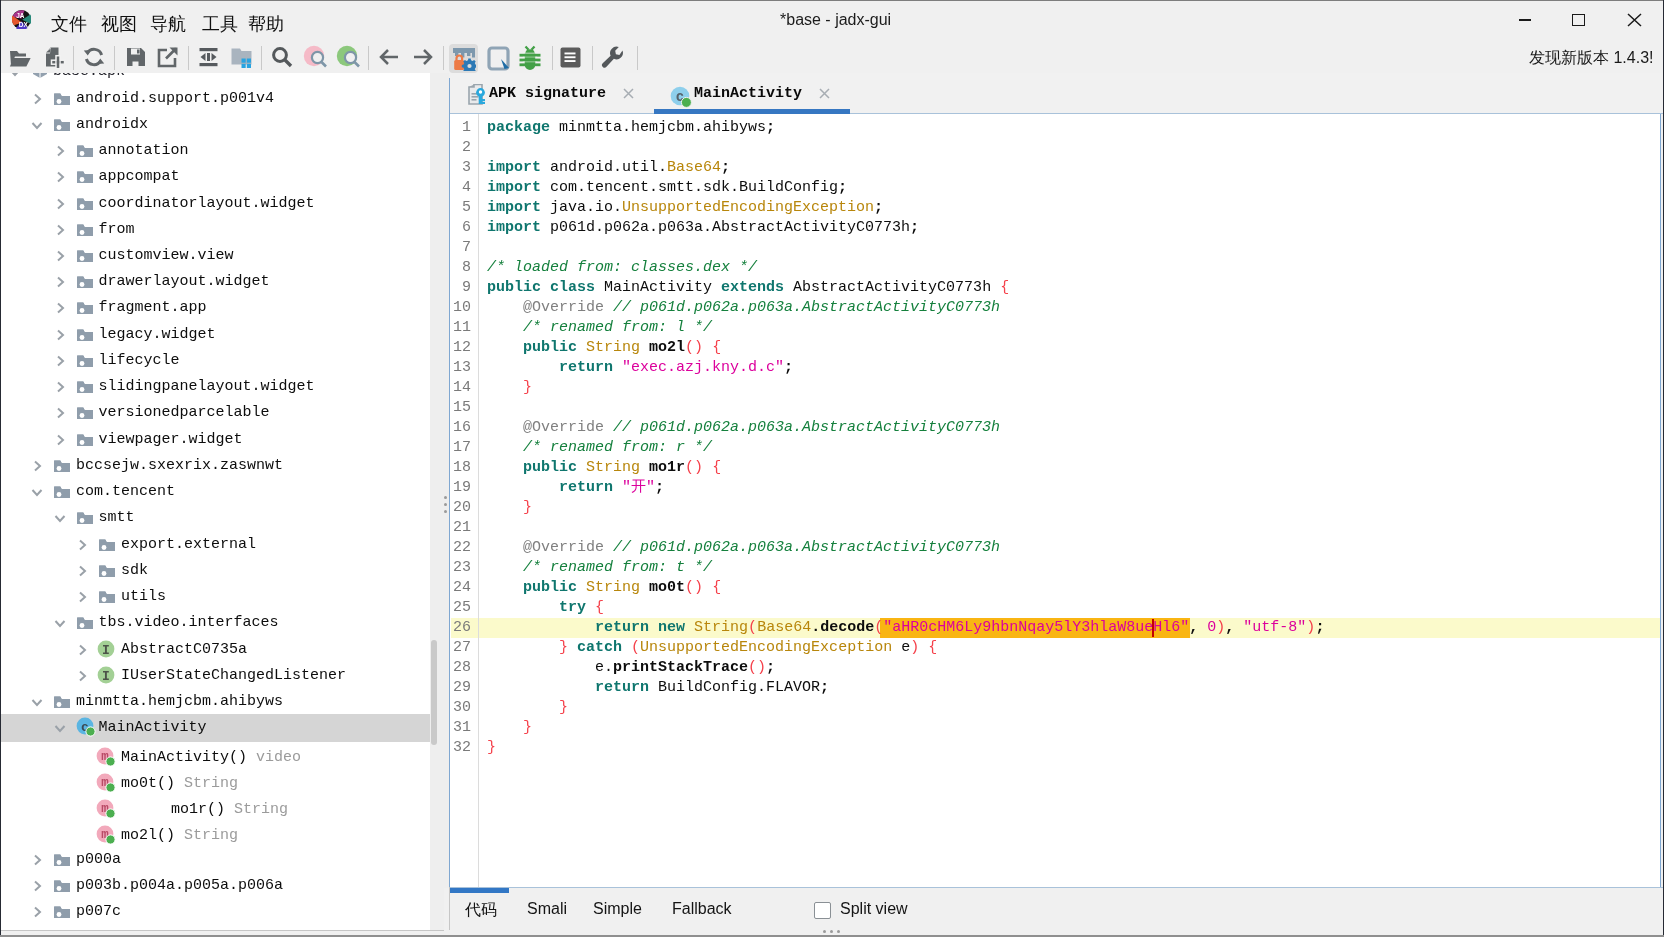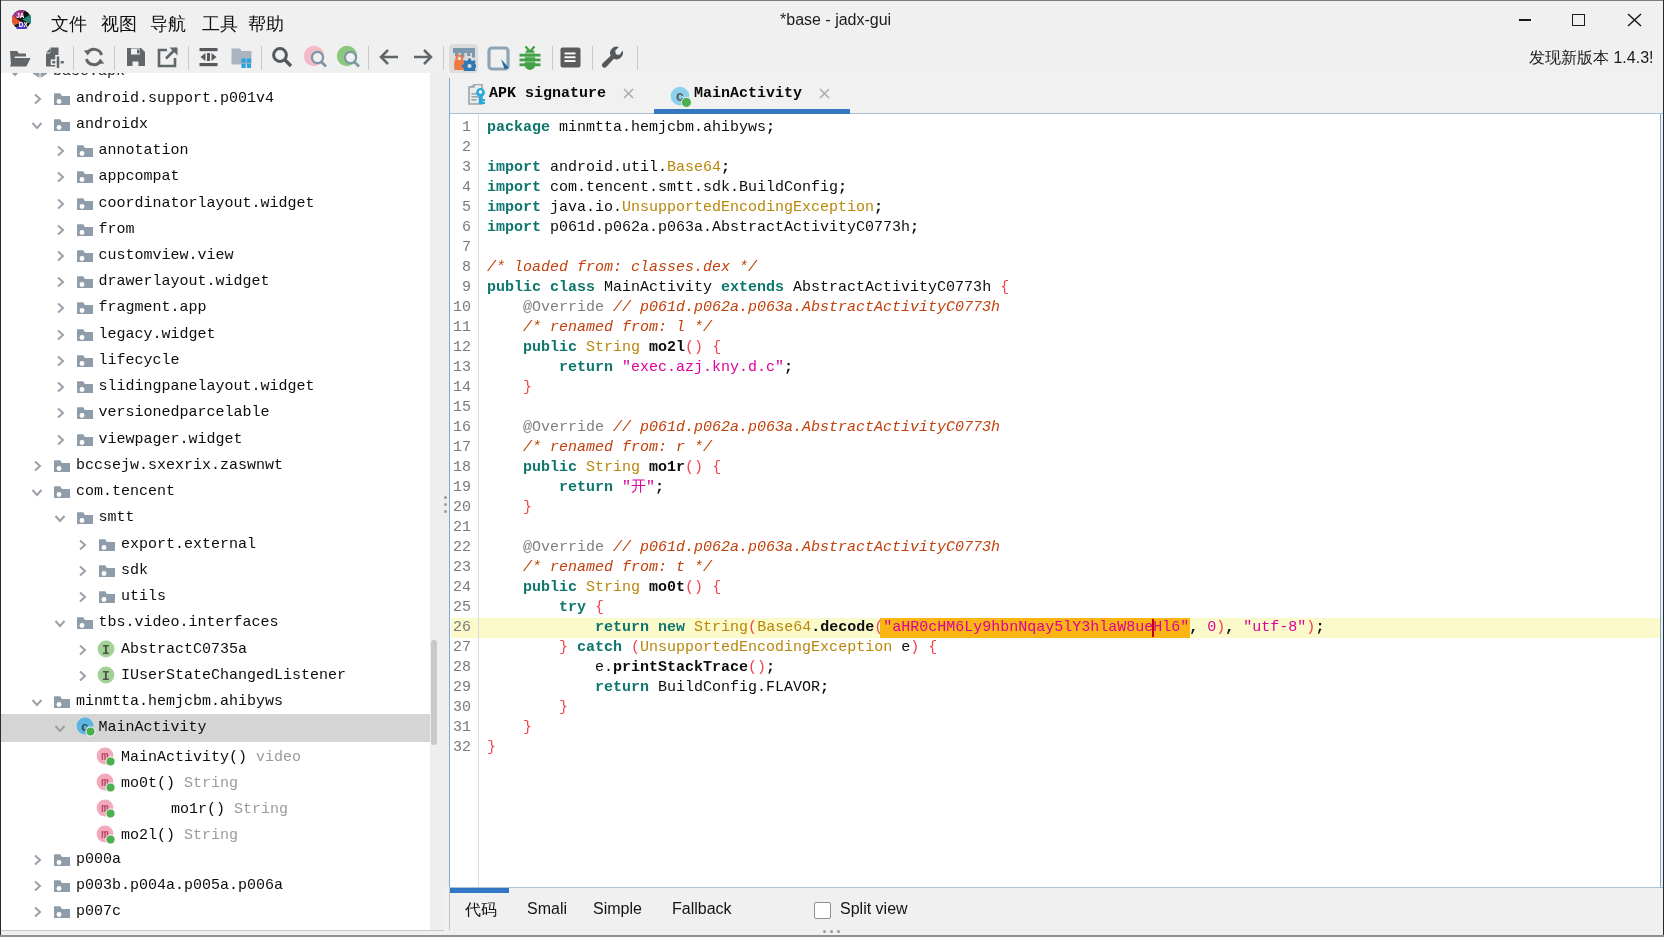--- a/index.html
+++ b/index.html
@@ -36,21 +36,21 @@
 
 #editor{left:450px;top:114px;width:1210px;height:773px;background:#ffffff;}
 #gutline{left:478px;top:114px;width:1px;height:773px;background:#dcdcdc;}
 #nums{left:443px;top:118px;width:28px;text-align:right;font-family:"Liberation Mono",monospace;font-size:15px;line-height:20px;color:#7a7a7a;}
 #curline{left:451px;top:618px;width:1209px;height:20px;background:#fbfacb;}
 #amber{left:880px;top:618px;width:310px;height:20px;background:#f9b513;}
 #caret{left:1152px;top:619px;width:2px;height:18px;background:#c40000;}
 #code{left:487px;top:118px;font-family:"Liberation Mono",monospace;font-size:15px;line-height:20px;color:#0d0d0d;white-space:pre;}
 #code .k{color:#0f766e;font-weight:bold;}
 #code .g{color:#b8860b;}
-#code .c{color:#c2410c;font-style:italic;}
+#code .c{color:#15803d;font-style:italic;}
 #code .a{color:#808080;}
 #code .s{color:#dc009c;}
 #code .r{color:#f5414b;}
 #code .f{color:#0d0d0d;font-weight:bold;}
 #ebot{left:450px;top:887px;width:1214px;height:1px;background:#a9c2da;}
 #btabsel{left:450px;top:888px;width:59px;height:5px;background:#3277c5;}
 
 #bbar{left:444px;top:888px;width:1219px;height:47px;background:#f0f0f0;}
 .btab{top:900px;font-size:16px;color:#141414;}
 #treebotline{left:1px;top:930px;width:448px;height:1px;background:#c6c6c6;}

